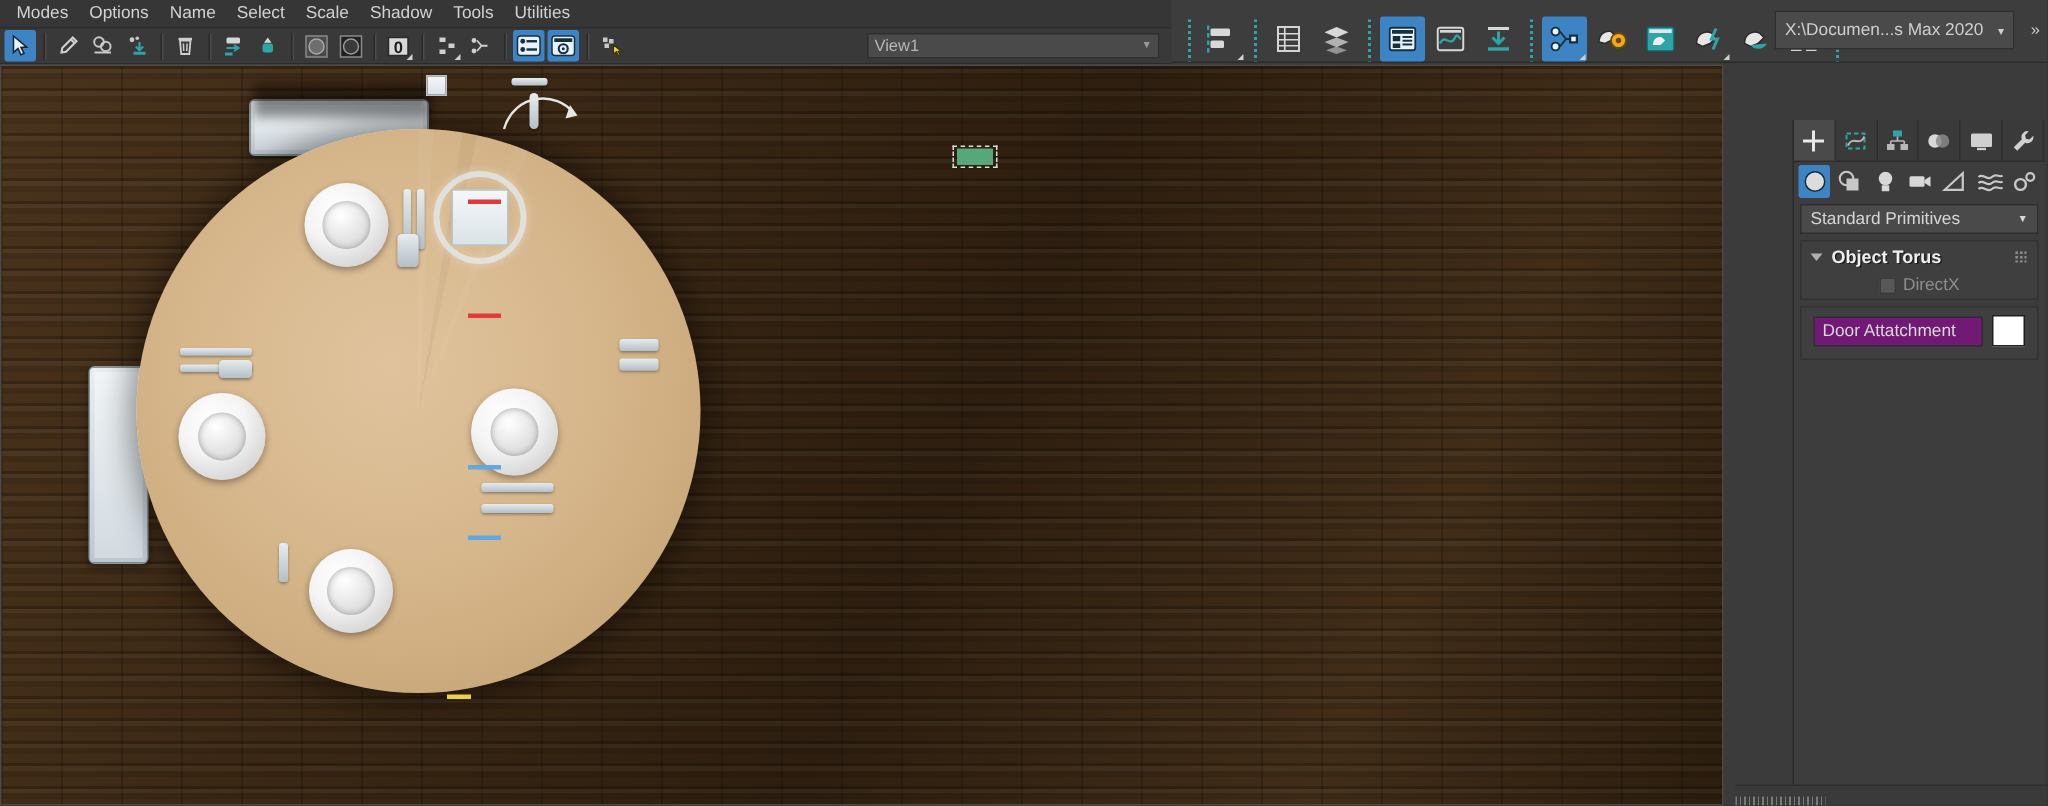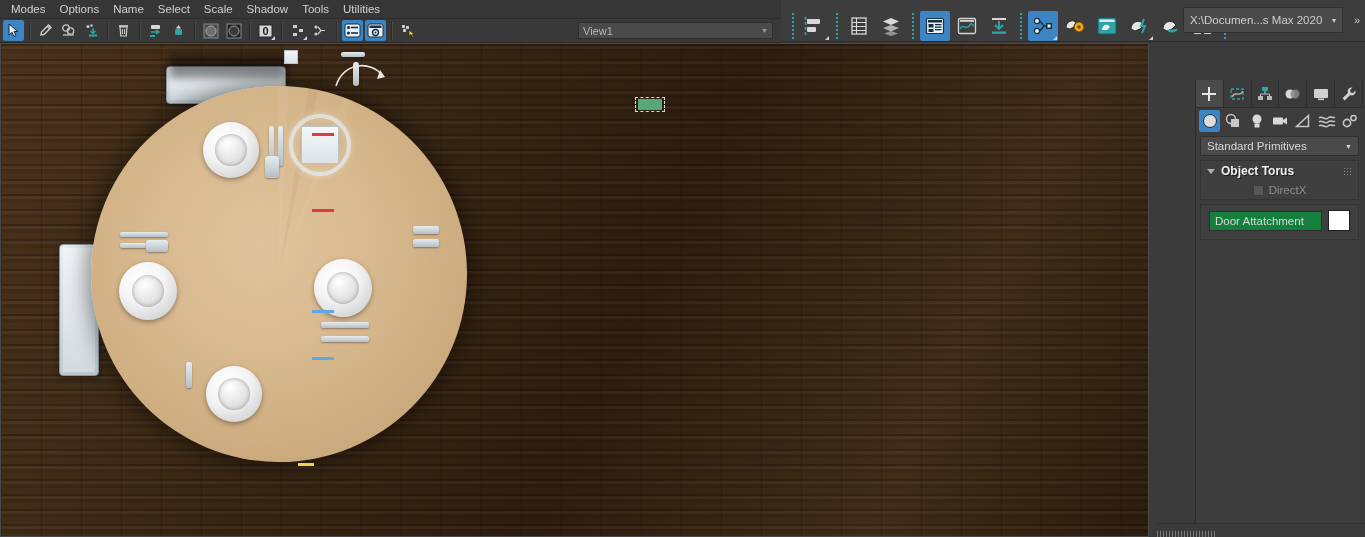--- a/index.html
+++ b/index.html
@@ -240,21 +240,21 @@
   .cp-rh .grip { margin-left: auto; margin-right: 7px; width: 8px; height: 8px;
                  background-image: radial-gradient(#8a8a8a 40%, transparent 41%); background-size: 3px 3px; }
   .autogrid { display: flex; align-items: center; justify-content: center; height: 18px; font-size: 11.5px;
               color: #8e8e8e; }
   .autogrid .chk { background: #585858; }
   .btngrid { display: flex; flex-wrap: wrap; padding: 2px 6px 6px 6px; gap: 4px 8px; justify-content: center; }
   .objbtn { width: 78px; height: 19px; background: linear-gradient(#585858,#4c4c4c); border: 1px solid #6e6e6e;
             border-radius: 2px; display: flex; align-items: center; justify-content: center;
             font-size: 11.5px; color: #dedede; }
   .namerow { display: flex; align-items: center; padding: 5px 8px 8px 8px; gap: 6px; }
-  .namerow .nin { flex: 1; height: 20px; background: #15803d; border: 1px solid #2f2f2f;
+  .namerow .nin { flex: 1; height: 20px; background: #701a75; border: 1px solid #2f2f2f;
                   display: flex; align-items: center; padding: 0 5px; font-size: 11.5px; color: #d8d8d8; }
   .namerow .csw { width: 22px; height: 21px; background: #fff; border: 1px solid #1e1e1e; }
 
   .statusstrip { position: absolute; left: 1157px; bottom: 0; width: 208px; height: 14px; background: #3a3a3a;
                  border-top: 1px solid #2e2e2e; }
   .statusstrip:after { content:""; position: absolute; left: 0; bottom: 0; width: 60px; height: 6px;
                  background: repeating-linear-gradient(to right, #7a7a7a 0 1px, transparent 1px 3px); }
 
   svg { display: block; }
 </style>

